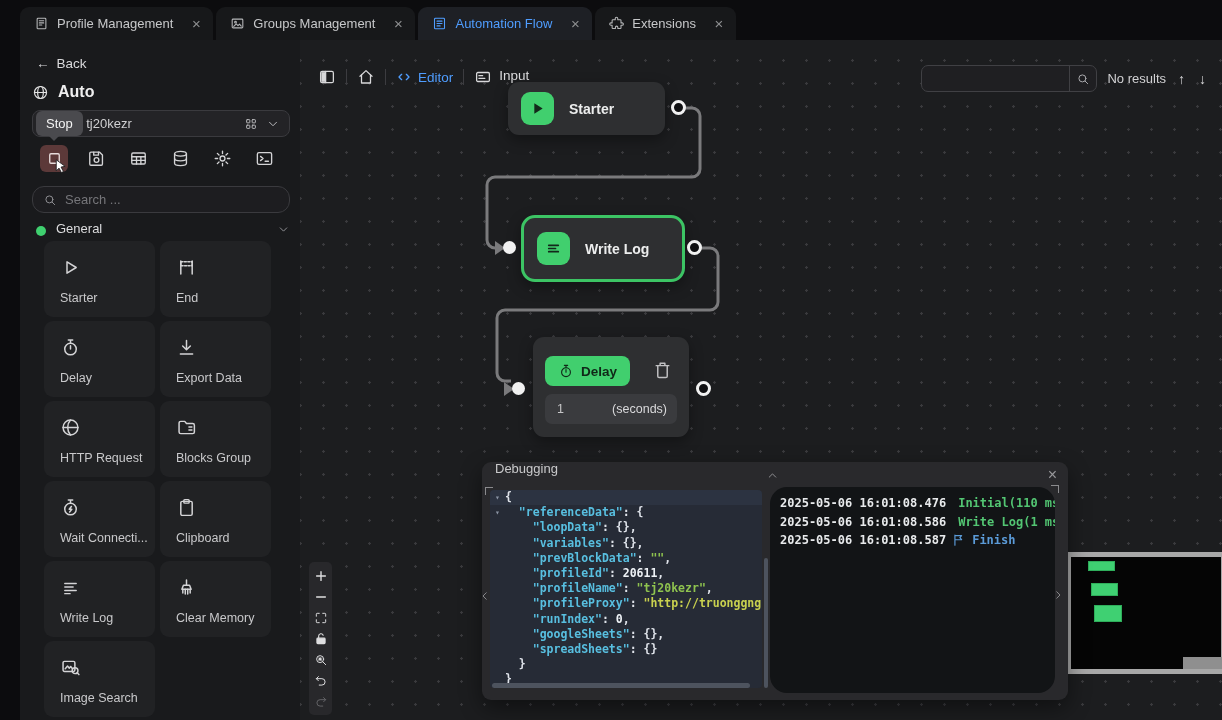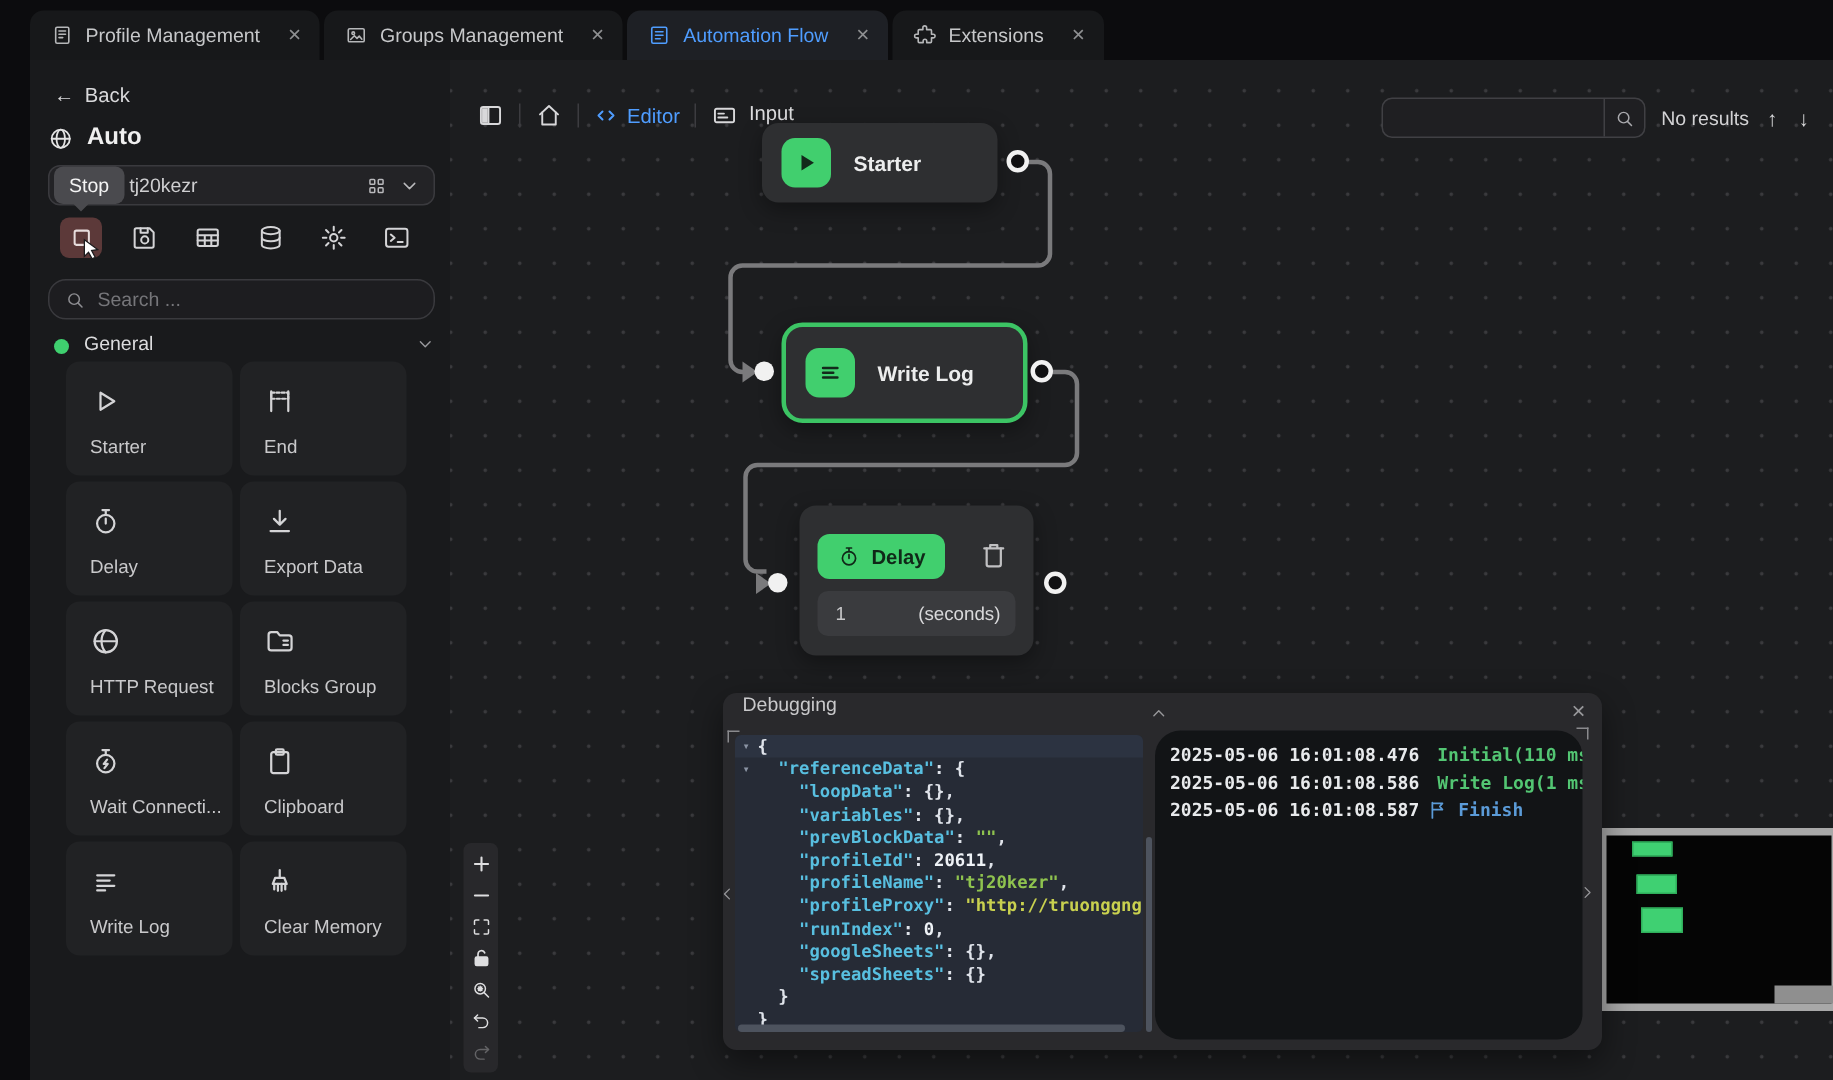--- a/index.html
+++ b/index.html
@@ -105,21 +105,21 @@
 
 #minimap{position:absolute;left:766px;top:512px;width:160px;height:122px;background:#050505;
   border:5px solid #a8a8a8;z-index:6}
 .mblock{position:absolute;background:#3fd072;border:1px solid #2fae5b}
 #mmgray{position:absolute;background:#8f8f8f}
 #mmchev{position:absolute;left:751px;top:548px;width:12px;height:12px;color:#9b9b9e;z-index:6}
 
 
 #debug{position:absolute;left:482px;top:422px;width:586px;height:238px;background:#29292c;border-radius:9px;
   box-shadow:0 8px 22px rgba(0,0,0,.45);z-index:10}
-#dbghead{position:absolute;left:0;top:0;right:0;height:26px;display:flex;align-items:flex-start;padding:0 13px}
+#dbghead{position:absolute;left:0;top:0;right:0;height:26px;display:flex;align-items:flex-end;padding:12px 13px}
 #dbghead .title{font-size:13px;color:#c9c9cb}
 #dbghead .chevup{position:absolute;left:284px;top:7px;width:13px;height:13px;color:#98989b}
 #dbghead .close{position:absolute;right:11px;top:4px;font-size:16px;color:#98989b}
 .cornerTL{position:absolute;width:8px;height:8px;border-left:1.5px solid #8a8a8d;border-top:1.5px solid #8a8a8d}
 .cornerTR{position:absolute;width:8px;height:8px;border-right:1.5px solid #8a8a8d;border-top:1.5px solid #8a8a8d}
 #jsonpane{position:absolute;left:8px;top:28px;width:272px;height:198px;background:#262b36;border-radius:4px;
   overflow:hidden;font-family:"DejaVu Sans Mono",monospace;font-size:11.5px;font-weight:bold;line-height:15.2px}
 .jrow{display:flex;white-space:pre;color:#dfe3ea}
 .jrow.hl{background:#37405068}
 .jgut{width:15px;text-align:center;color:#8a93a3;font-size:8px;flex:0 0 15px}
@@ -388,20 +388,31 @@
         <div class="bcard">
           <span class="icon">
             <svg viewBox="0 0 24 24" fill="none" stroke="currentColor" stroke-width="1.7" stroke-linecap="round" stroke-linejoin="round">
               <path d="M12 3.5v6"></path>
               <path d="M8.5 9.5h7l1.8 4.5H6.7z"></path>
               <path d="M7.8 14v4.2M10.6 14v5.3M13.4 14v5.3M16.2 14v4.2"></path>
             </svg>
           </span>
     <span class="blabel">Clear Memory</span>
         </div>
+        <div class="bcard">
+          <span class="icon">
+            <svg viewBox="0 0 24 24" fill="none" stroke="currentColor" stroke-width="1.7" stroke-linecap="round" stroke-linejoin="round">
+              <rect x="3.5" y="5" width="13.5" height="11.5" rx="1.6"></rect>
+              <path d="M6 13.5l2.6-3.1 2 2.4 1.6-2 1.9 2.4"></path>
+              <circle cx="17.2" cy="15.7" r="3.3"></circle>
+              <path d="M19.6 18.1l2 2"></path>
+            </svg>
+          </span>
+    <span class="blabel">Image Search</span>
+        </div>
       </div>
     <div id="sidescroll">
         <div class="thumb"></div>
       </div>
   </div>
 
   <div id="canvas">
     <div id="ctoolbar">
       <span class="icon">
           <svg viewBox="0 0 24 24" fill="none" stroke="currentColor" stroke-width="1.7" stroke-linecap="round" stroke-linejoin="round">

